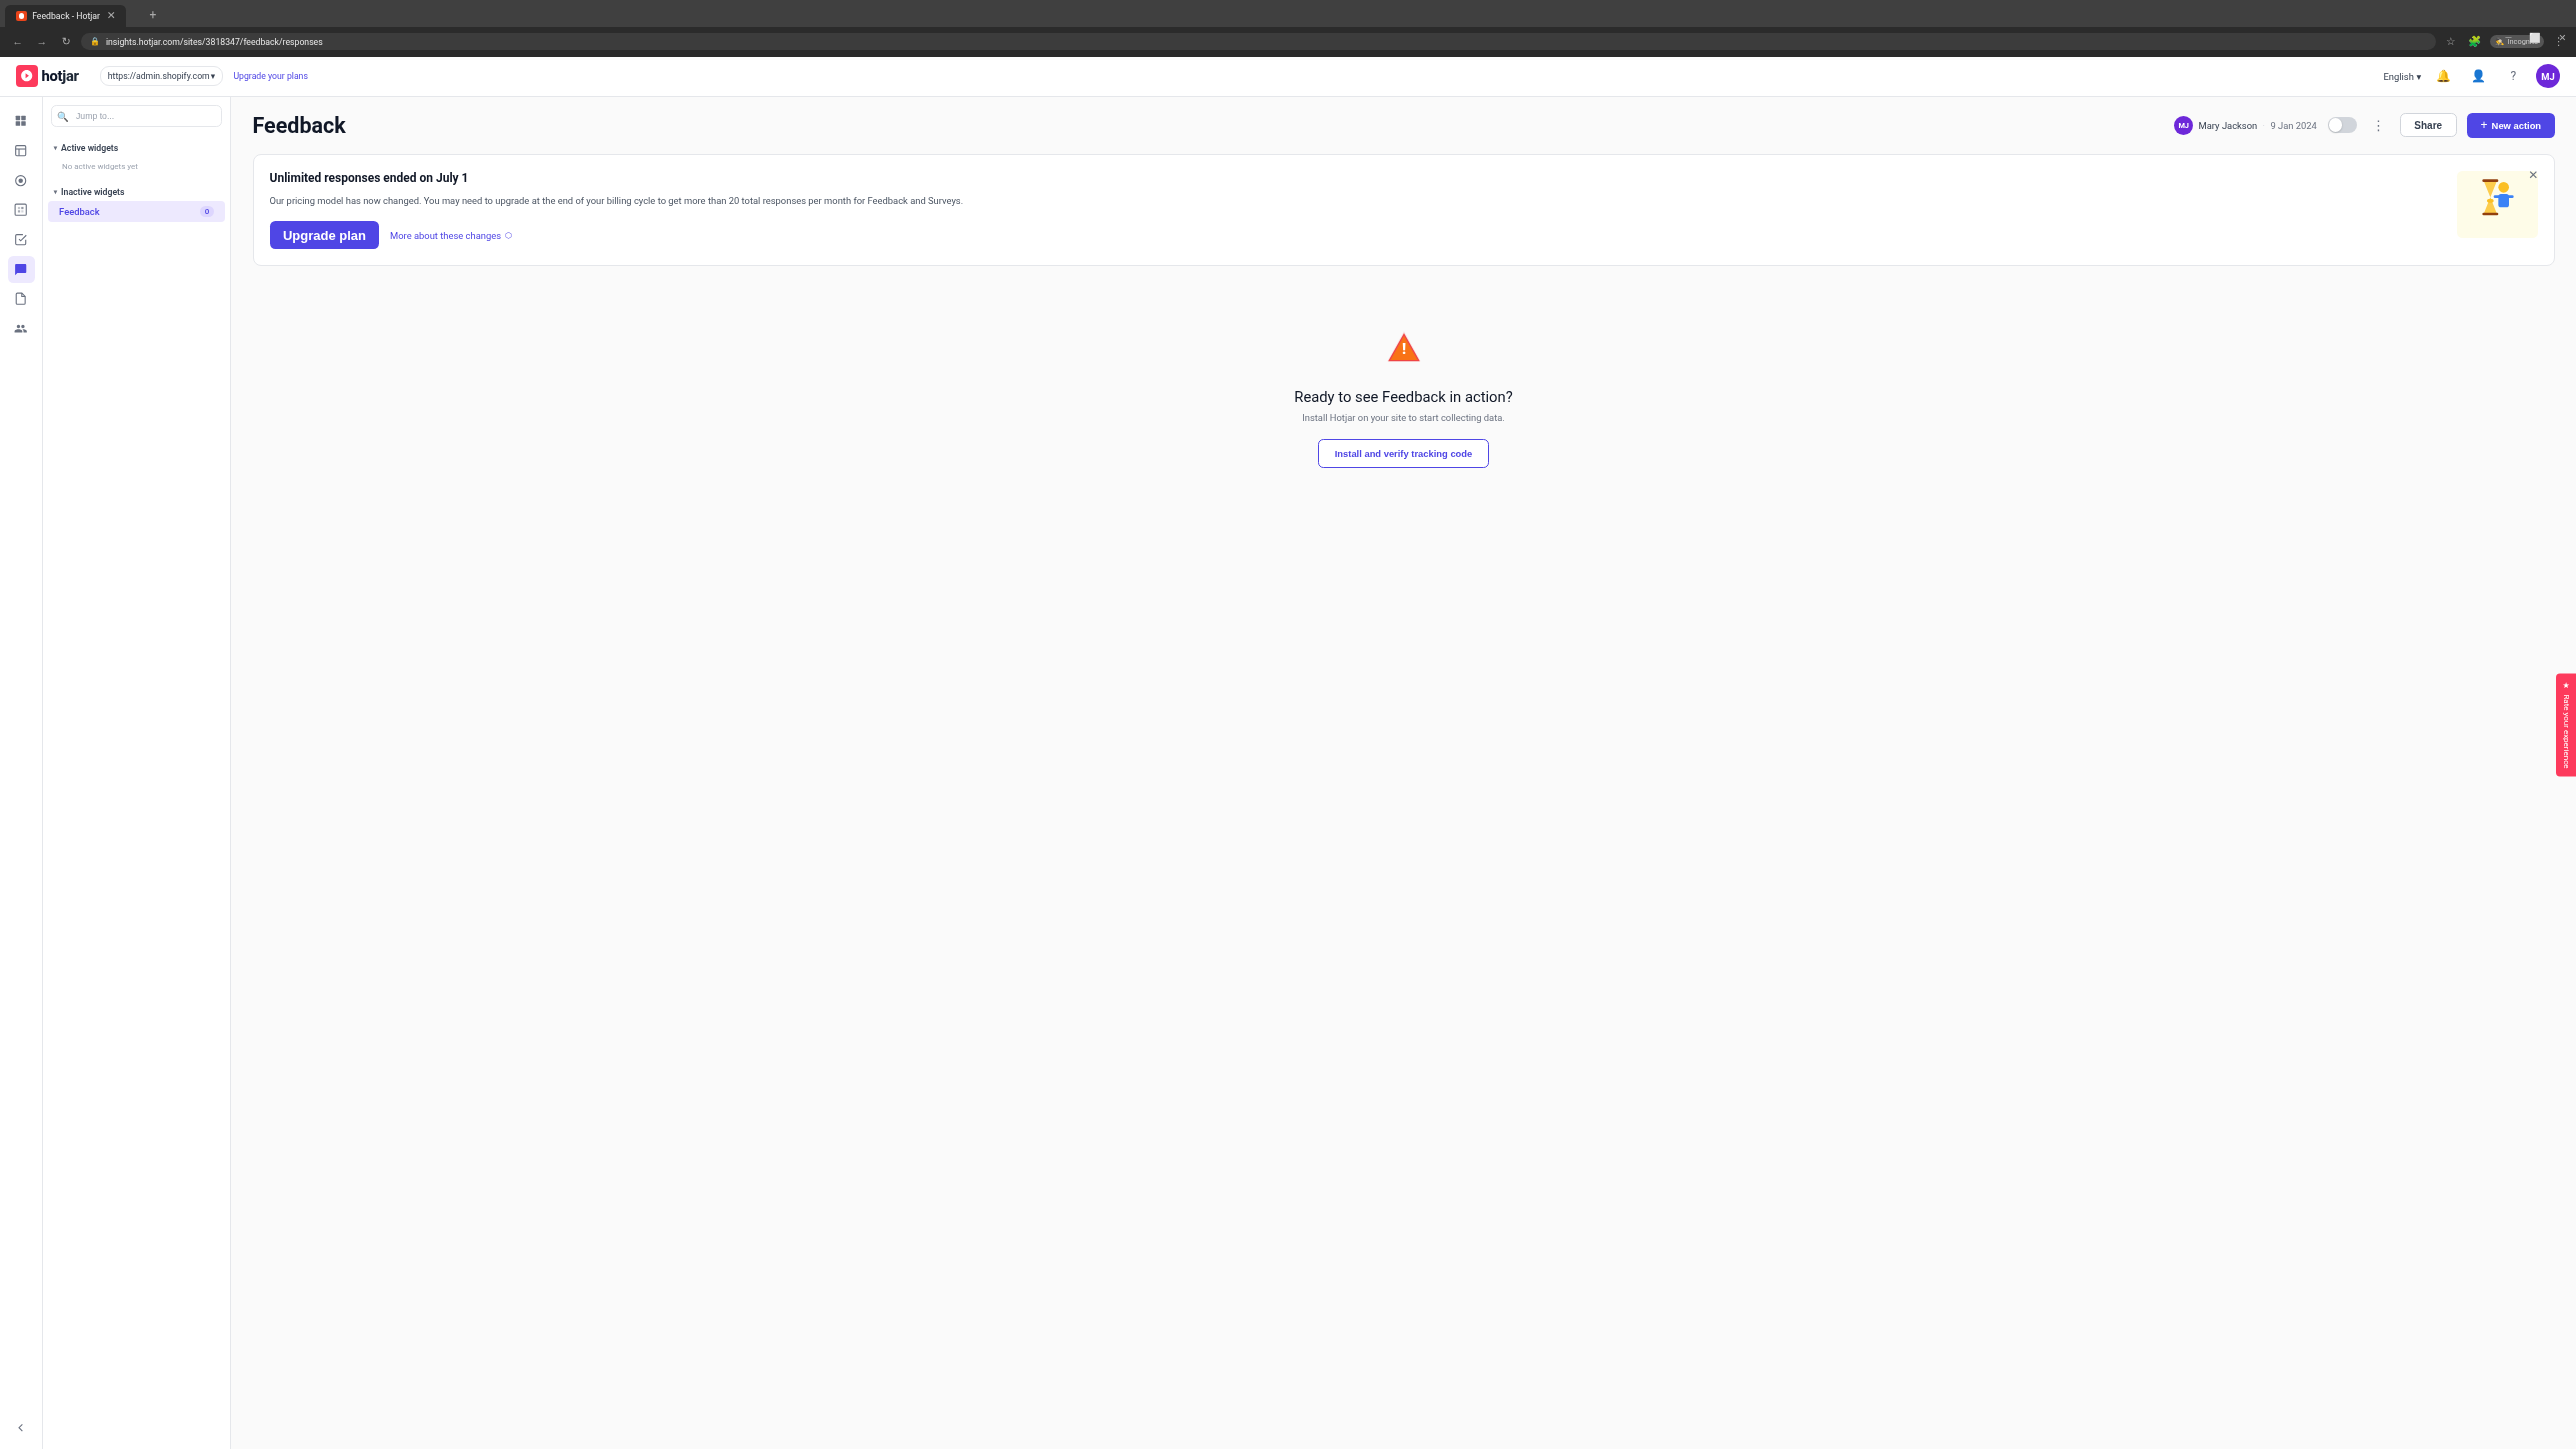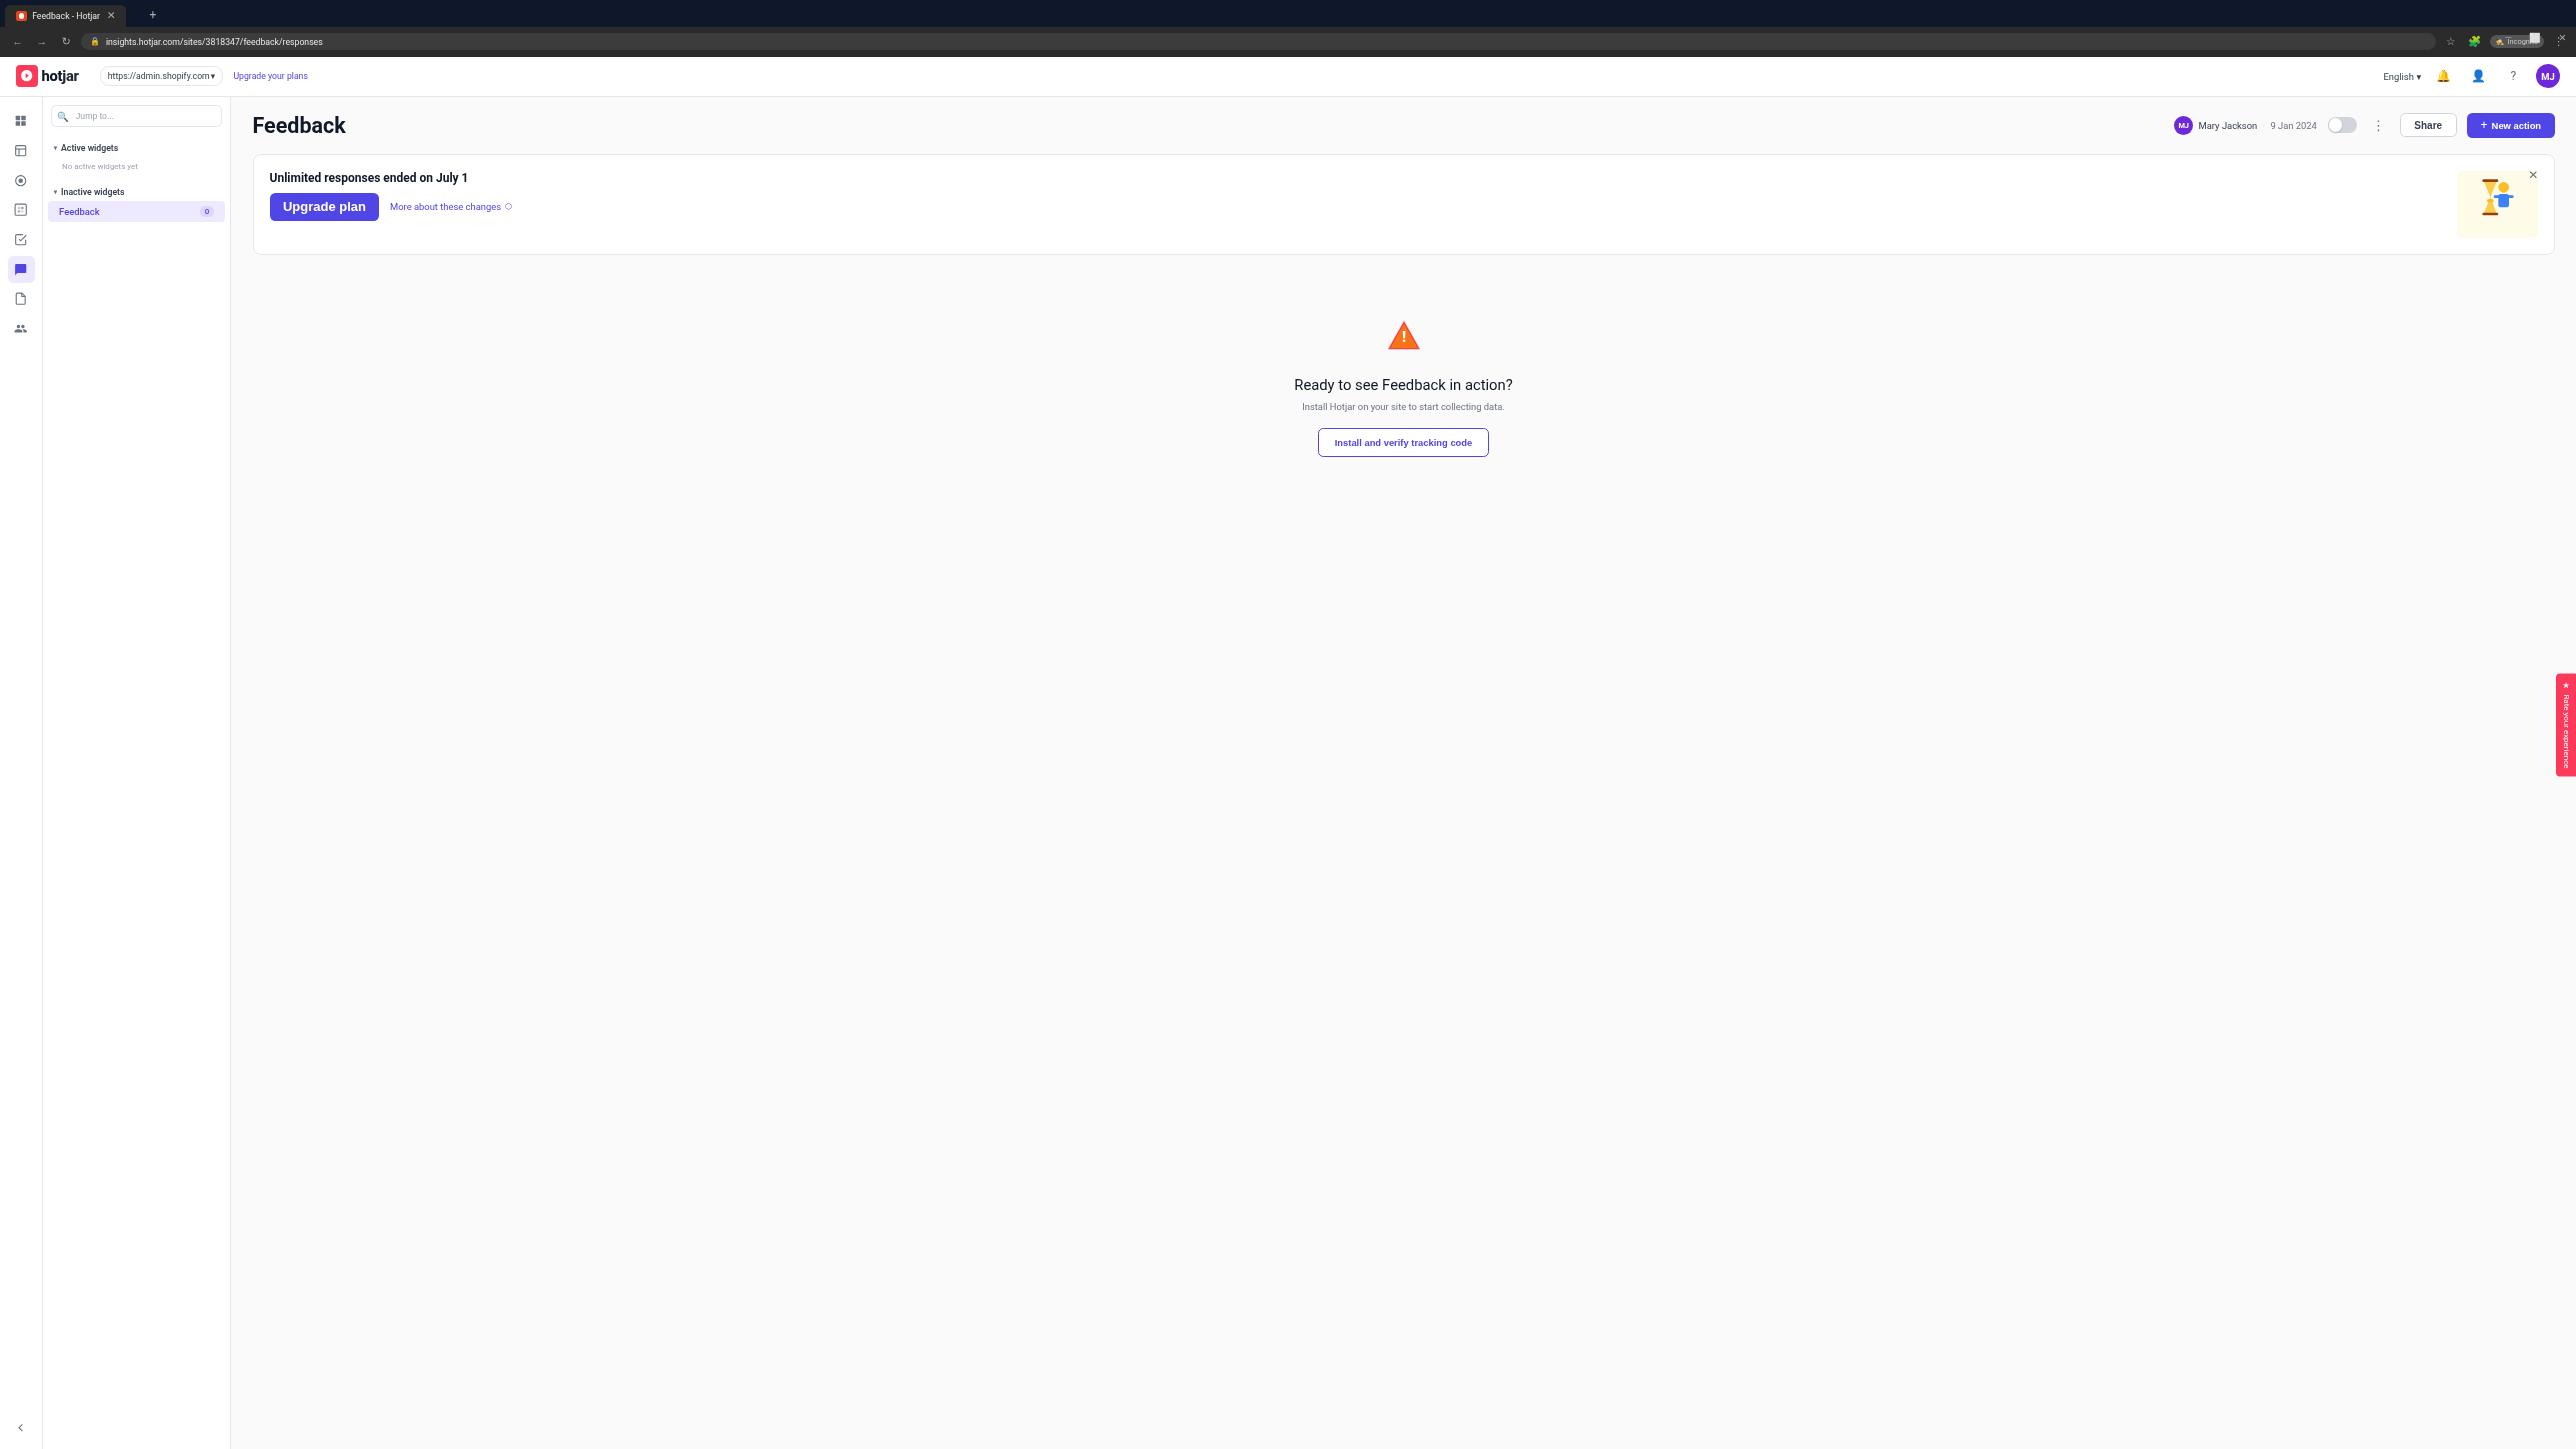--- a/index.html
+++ b/index.html
@@ -1,17 +1,17 @@
 <!DOCTYPE html>
 <html style="font-size:10.7px"><head>
   <meta charset="utf-8">
   <style>
     * { box-sizing: border-box; margin: 0; padding: 0; }
     body { font-family: -apple-system, BlinkMacSystemFont, 'Segoe UI', Roboto, sans-serif; background: #f5f5f5; overflow: hidden; }
-    .browser-tab-bar { display: flex; align-items: flex-start; padding: 5.4px 5.4px 0; gap: 17px; background: #0f172a; }
+    .browser-tab-bar { display: flex; align-items: flex-start; padding: 5.4px 5.4px 0; gap: 17px; background: #404040; }
     .browser-tab { display: flex; align-items: center; gap: 5.4px; padding: 5.4px 10.7px; background: #2b2b2b; border-radius: 5.4px 5.4px 0 0; color: #e8e8e8; font-size: 8.7px; min-width: 121px; max-width: 148px; }
     .browser-tab .tab-favicon { width: 10.7px; height: 10.7px; background: #e8441a; border-radius: 2px; display: flex; align-items: center; justify-content: center; flex-shrink: 0; }
     .browser-tab .tab-favicon::after { content: ''; width: 5.4px; height: 5.4px; background: white; border-radius: 50%; }
     .browser-tab .tab-title { flex: 1; overflow: hidden; text-overflow: ellipsis; white-space: nowrap; }
     .browser-tab .tab-close { color: #aaa; cursor: pointer; font-size: 10.7px; line-height: 1; }
     .new-tab-btn { width: 19px; height: 19px; display: flex; align-items: center; justify-content: center; color: #aaa; font-size: 12px; cursor: pointer; border-radius: 50%; }
     .browser-controls { display: flex; align-items: center; gap: 4px; padding: 5.4px 8px; background: #2b2b2b; }
     .nav-btn { width: 19px; height: 19px; display: flex; align-items: center; justify-content: center; color: #aaa; font-size: 10.7px; cursor: pointer; border-radius: 50%; }
     .address-bar { flex: 1; background: #3c3c3c; border-radius: 13.4px; padding: 3.4px 9.4px; color: #e8e8e8; font-size: 8.7px; display: flex; align-items: center; gap: 5.4px; }
     .address-bar .lock-icon { color: #aaa; font-size: 8px; }
@@ -259,20 +259,21 @@
       <button class="share-btn">Share</button>
       <button class="new-widget-btn">
         <span style="font-size:12px; font-weight:300;">+</span>
         <span>New action</span>
       </button>
     </div>
 
     <div class="alert-banner">
       <div class="alert-content">
         <div class="alert-title">Unlimited responses ended on July 1</div>
+        <div class="alert-text">Our pricing model has now changed. You may need to upgrade at the end of your billing cycle to get more than 20 total responses per month for Feedback and Surveys.</div>
         <div class="alert-actions">
           <button class="upgrade-btn">Upgrade plan</button>
           <a class="changes-link">
             <span>More about these changes</span>
             <span style="font-size:8px;">⬡</span>
           </a>
         </div>
       </div>
       <div class="alert-illustration">
 

